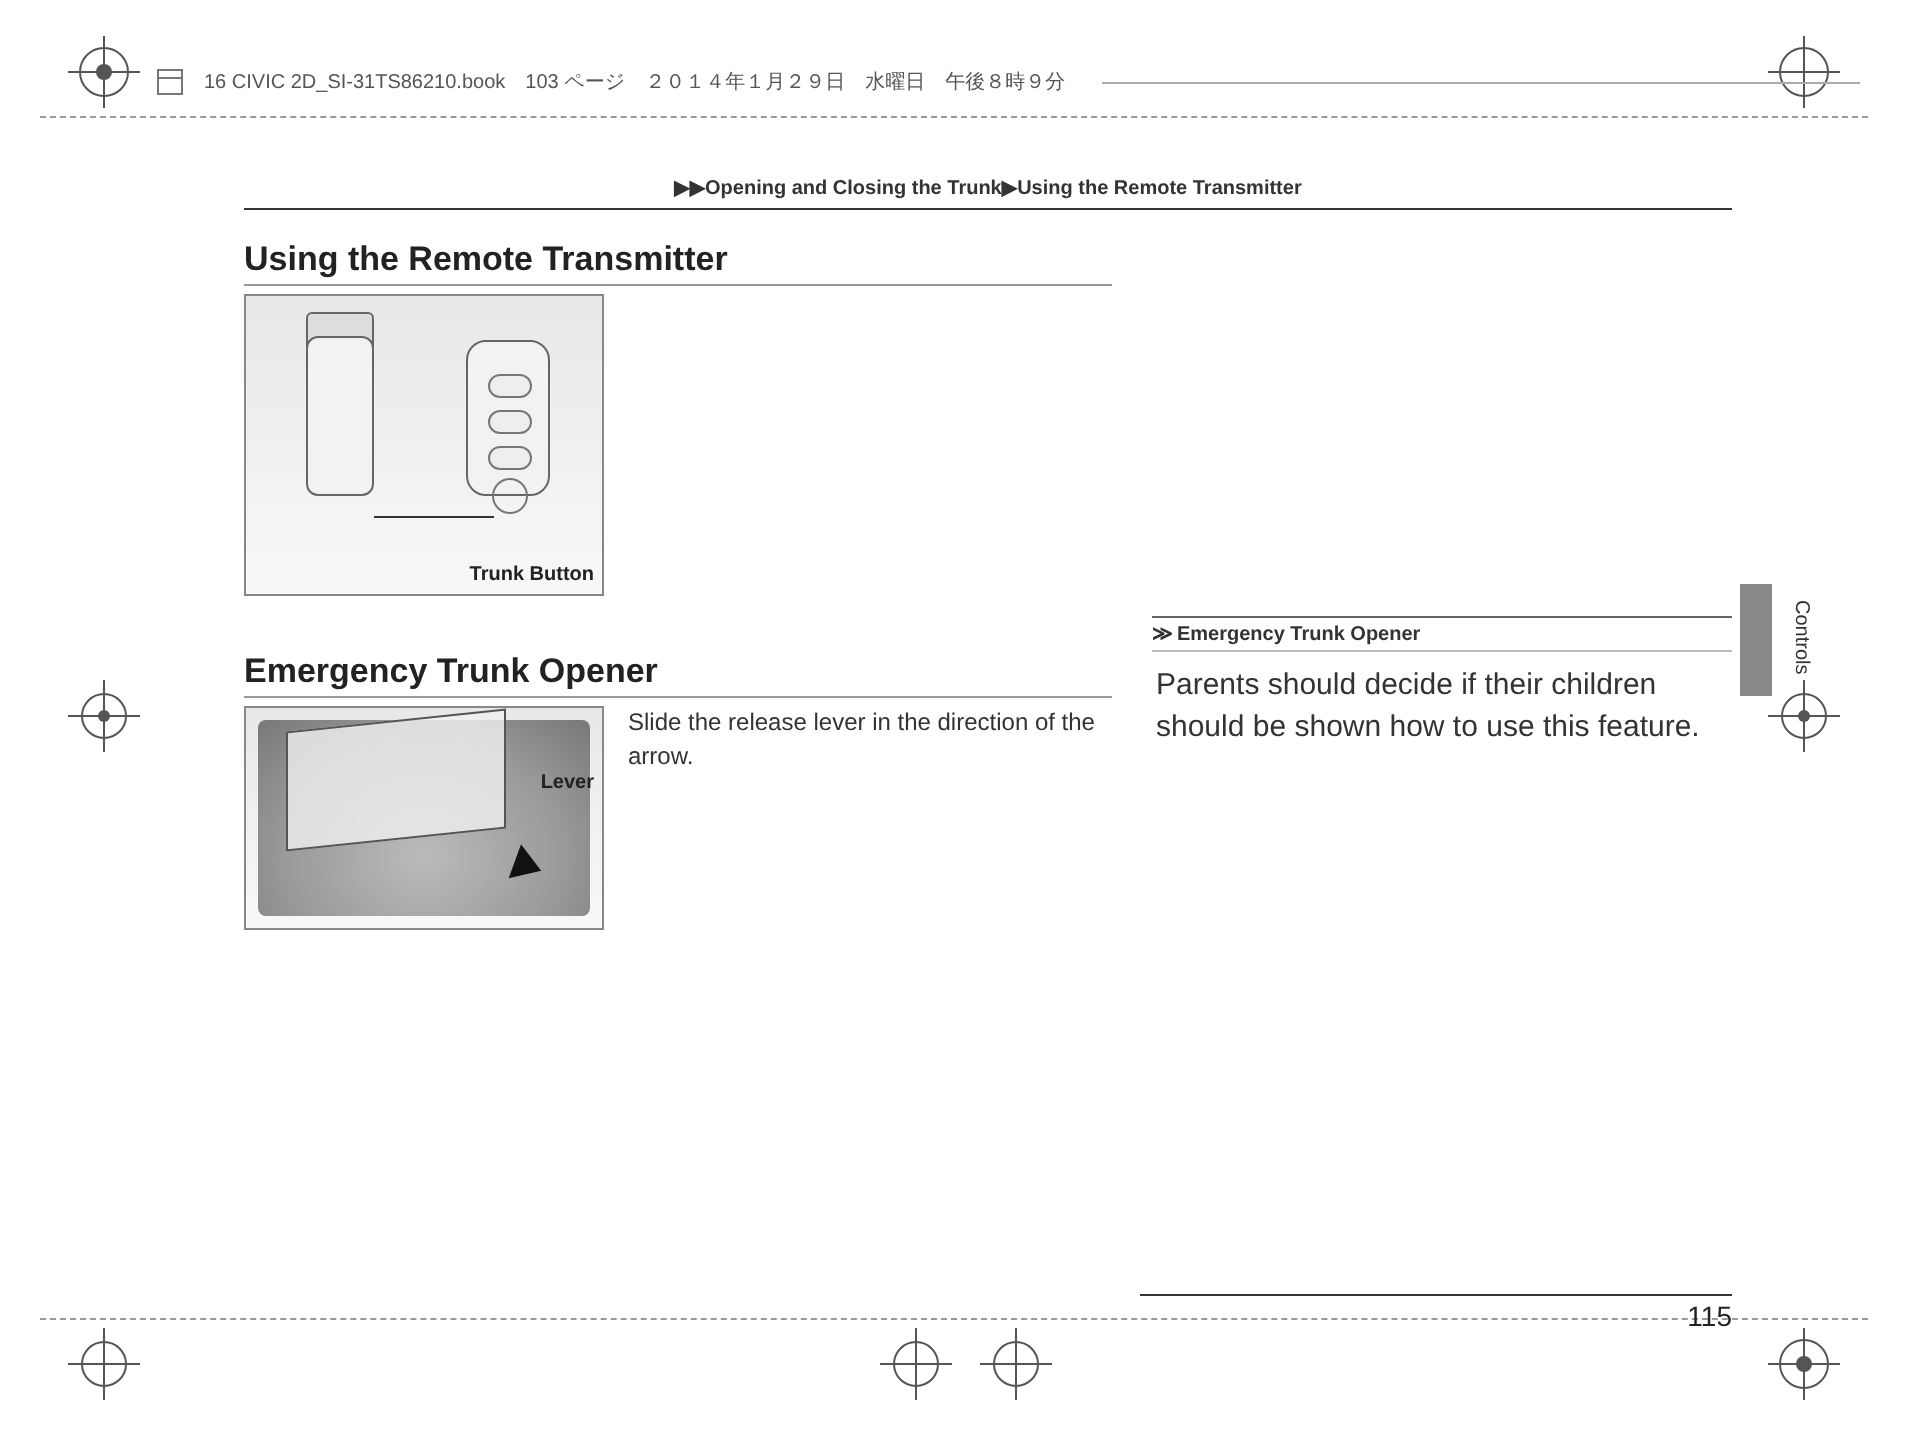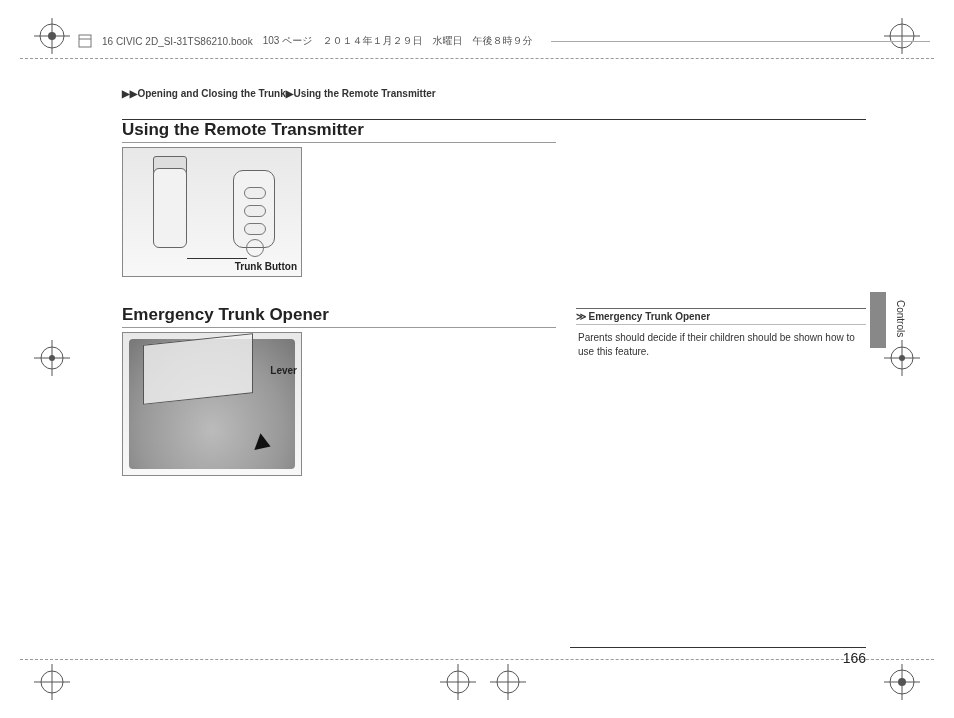--- a/index.html
+++ b/index.html
@@ -49,25 +49,25 @@
     right: 20px;
     border-top: 1.5px dashed #999;
   }
 
   
   .breadcrumb {
     position: absolute;
     top: 88px;
     right: 88px;
     left: 122px;
-    text-align: left;
+    text-align: center;
     font-size: 10px;
     font-weight: bold;
     color: #333;
-    padding-bottom: 20px;
+    padding-bottom: 4px;
     border-bottom: 1.5px solid #333;
   }
   .breadcrumb .arrow { color: #333; font-size: 10px; }
 
   
   .content {
     position: absolute;
     top: 120px;
     left: 122px;
     right: 88px;
@@ -89,22 +89,22 @@
     gap: 12px;
     margin-bottom: 28px;
   }
 
   .illus {
     border: 1px solid #888;
     background: linear-gradient(#e8e8e8,#f8f8f8);
     flex-shrink: 0;
     position: relative;
   }
-  .illus.remote { width: 180px; height: 130px; }
-  .illus.trunk  { width: 180px; height: 144px; }
+  .illus.remote { width: 180px; height: 151px; }
+  .illus.trunk  { width: 180px; height: 112px; }
 
   .para {
     font-size: 12px;
     line-height: 1.45;
     color: #333;
     width: 240px;
   }
   .para p { margin-bottom: 12px; }
 
   
@@ -165,21 +165,21 @@
     font-size: 10px;
     font-weight: bold;
     padding: 2px 0;
     color: #333;
     display: flex;
     align-items: center;
     gap: 2px;
   }
   .note-header .dbl { font-size: 10px; }
   .note-body {
-    font-size: 10px;
+    font-size: 15px;
     color: #333;
     padding: 6px 2px;
     line-height: 1.4;
   }
 
   
   .side-tab {
     position: absolute;
     right: 68px;
     top: 292px;
@@ -320,29 +320,30 @@
 
   <h2 class="section-title">Emergency Trunk Opener</h2>
   <div class="section-body">
     <div class="illus trunk">
       <div class="trunk-draw"></div>
       <div class="trunk-lid"></div>
       <div class="trunk-arrow"></div>
       <div class="callout lever">Lever</div>
     </div>
     <div class="para">
+      <p>Slide the release lever in the direction of the arrow.</p>
     </div>
   </div>
 
   <div class="right-col">
     <div class="note-header">
       <span class="dbl">≫</span>
       <span>Emergency Trunk Opener</span>
     </div>
     <div class="note-body">Parents should decide if their children should be shown how to use this feature.</div>
   </div>
 
 </div>
 
 <div class="side-tab"></div>
 <div class="side-tab-label">Controls</div>
 
-<div class="pagefoot">166</div>
+<div class="pagefoot">115</div>
 
 </body></html>

